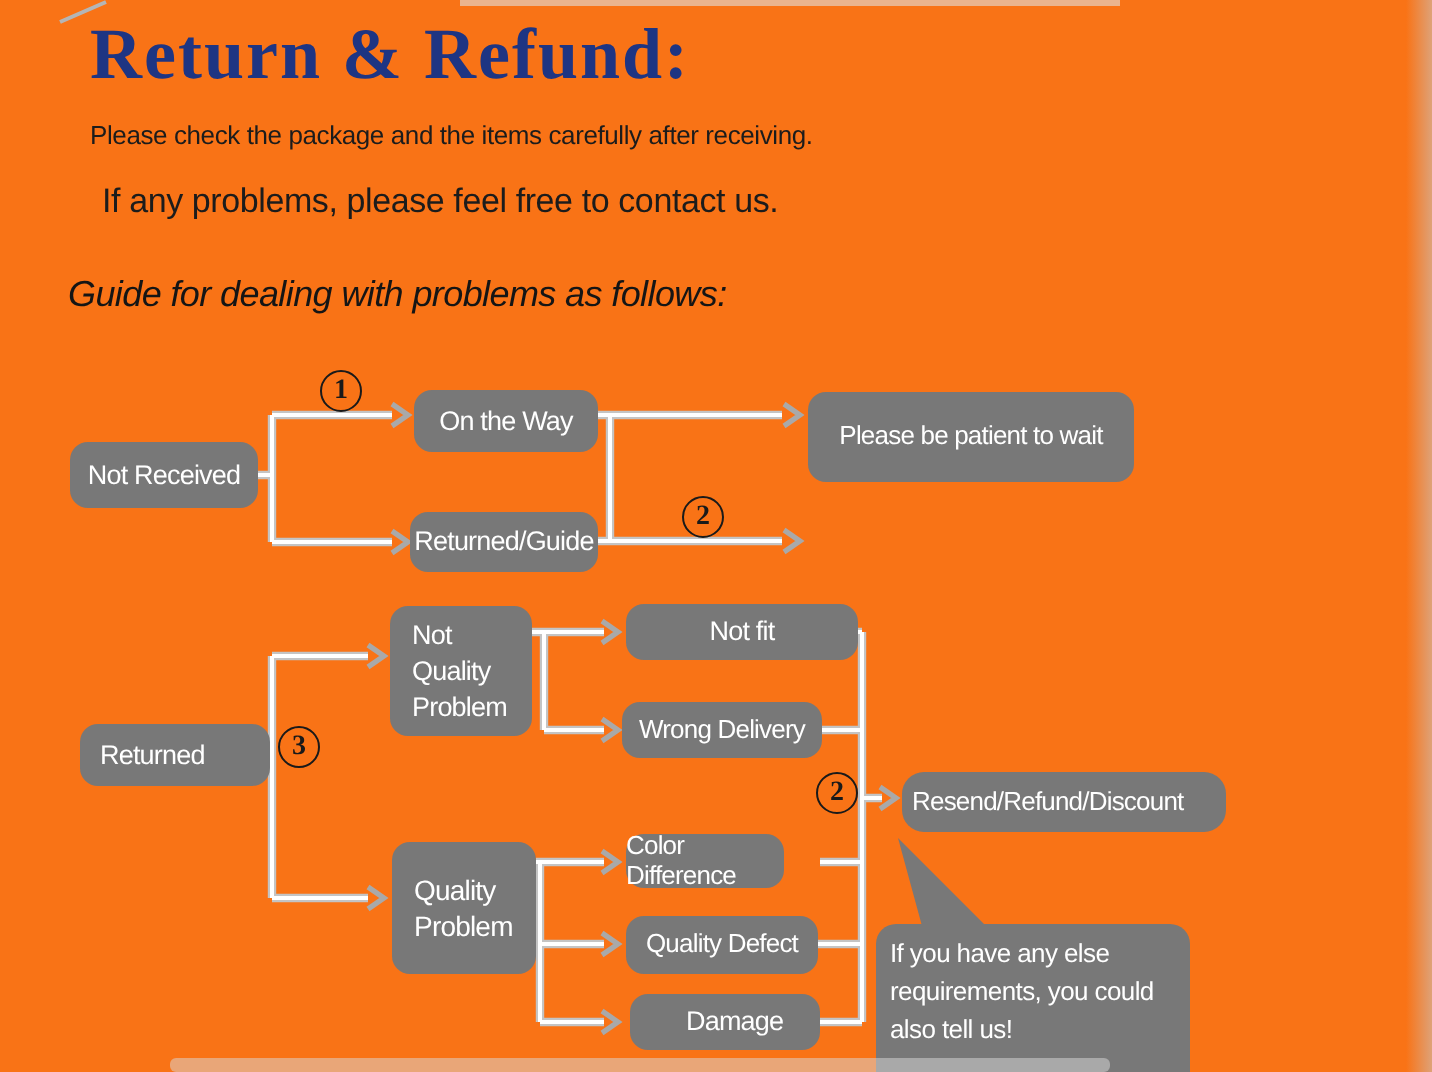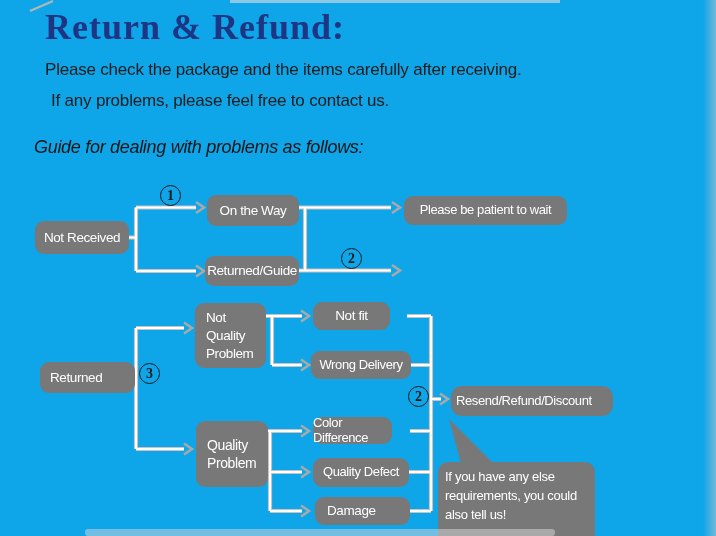--- a/index.html
+++ b/index.html
@@ -1,25 +1,25 @@
 <!DOCTYPE html>
 <html><head>
 <meta charset="utf-8">
 <style>
   html,body{margin:0;padding:0;background:#f4f4f4;}
   #canvas{
-    position:relative;width:716px;height:536px;background:#0ea5e9;
+    position:relative;width:716px;height:536px;background:#f97316;
     font-family:"Liberation Sans",sans-serif;overflow:hidden;
   }
   .title{
     position:absolute;left:45px;top:6px;
     font-family:"Liberation Serif",serif;font-weight:700;
     font-size:36px;letter-spacing:1px;color:#1e3583;
   }
-  .intro1{position:absolute;left:45px;top:60px;font-size:17px;color:#1c1c1c;letter-spacing:-0.2px;}
+  .intro1{position:absolute;left:45px;top:60px;font-size:13px;color:#1c1c1c;letter-spacing:-0.2px;}
   .intro2{position:absolute;left:51px;top:91px;font-size:17px;color:#1c1c1c;letter-spacing:-0.2px;}
   .guide{position:absolute;left:34px;top:137px;font-size:18px;color:#151515;letter-spacing:-0.3px;font-style:italic;}
   svg.wires{position:absolute;left:0;top:0;}
   .node{
     position:absolute;background:#787878;color:#ffffff;border-radius:9px;
     font-size:13.5px;letter-spacing:-0.4px;line-height:1.15;
     display:flex;align-items:center;justify-content:center;
     white-space:pre-line;box-sizing:border-box;
   }
   .node.left{justify-content:flex-start;}
@@ -83,32 +83,32 @@
   </svg>
 
   <div class="title">Return &amp; Refund:</div>
   <div class="intro1">Please check the package and the items carefully after receiving.</div>
   <div class="intro2">If any problems, please feel free to contact us.</div>
   <div class="guide">Guide for dealing with problems as follows:</div>
 
   <div class="node" style="left:35px;top:221px;width:94px;height:33px;">Not Received</div>
   <div class="node" style="left:207px;top:195px;width:92px;height:31px;">On the Way</div>
   <div class="node" style="left:205px;top:256px;width:94px;height:30px;">Returned/Guide</div>
-  <div class="node fs13" style="left:404px;top:196px;width:163px;height:29px;">Please be patient to wait</div>
+  <div class="node fs13" style="left:404px;top:196px;width:163px;height:45px;">Please be patient to wait</div>
   <div class="node left" style="left:40px;top:362px;width:95px;height:31px;padding-left:10px;">Returned</div>
   <div class="node left" style="left:195px;top:303px;width:71px;height:65px;padding-left:11px;line-height:18px;">Not
 Quality
 Problem</div>
-  <div class="node" style="left:313px;top:302px;width:77px;height:28px;">Not fit</div>
+  <div class="node" style="left:313px;top:302px;width:116px;height:28px;">Not fit</div>
   <div class="node fs13" style="left:311px;top:351px;width:100px;height:28px;">Wrong Delivery</div>
   <div class="node left" style="left:196px;top:421px;width:72px;height:66px;padding-left:11px;line-height:18px;font-size:14px;">Quality
 Problem</div>
   <div class="node fs13" style="left:313px;top:417px;width:79px;height:27px;">Color Difference</div>
   <div class="node fs13" style="left:313px;top:458px;width:96px;height:29px;">Quality Defect</div>
-  <div class="node left" style="left:315px;top:497px;width:95px;height:28px;padding-left:12px;">Damage</div>
+  <div class="node left" style="left:315px;top:497px;width:95px;height:28px;padding-left:28px;">Damage</div>
   <div class="node left fs13" style="left:451px;top:386px;width:162px;height:30px;padding-left:5px;border-radius:11px;">Resend/Refund/Discount</div>
 
   <span class="marker" style="left:160px;top:185px;">1</span>
   <span class="marker" style="left:341px;top:248px;">2</span>
   <span class="marker" style="left:139px;top:363px;">3</span>
   <span class="marker" style="left:408px;top:386px;">2</span>
 
   <div class="bubble">If you have any else
 requirements, you could
 also tell us!</div>

